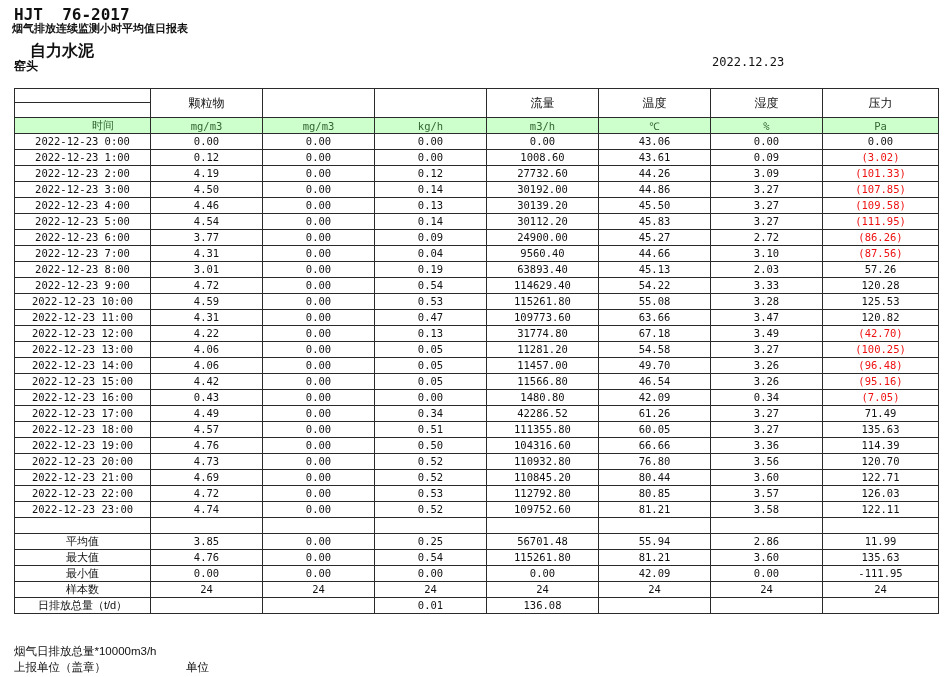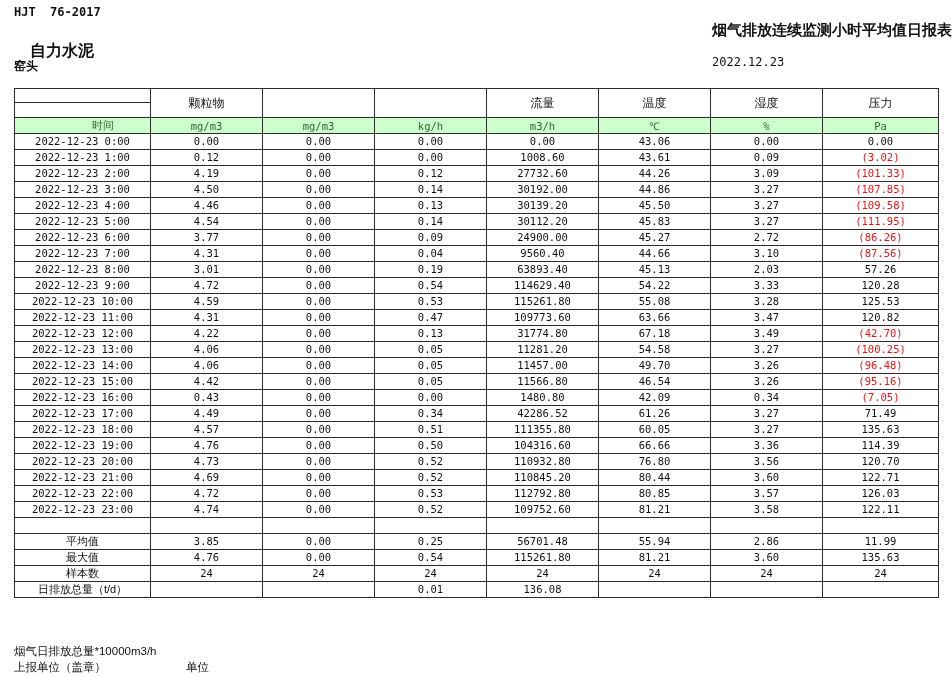--- a/index.html
+++ b/index.html
@@ -6,26 +6,26 @@
   html, body { background: #ffffff; }
   body {
     width: 952px; height: 677px;
     position: relative;
     font-family: "Liberation Sans", sans-serif;
     color: #111;
     overflow: hidden;
   }
   .doc-code {
     position: absolute; left: 14px; top: 5px;
-    font-weight: bold; font-size: 12px; white-space: pre;
+    font-weight: bold; font-size: 16px; white-space: pre;
     font-family: "DejaVu Sans Mono", "Liberation Sans", sans-serif;
   }
   .report-title {
     position: absolute; left: 0; top: 21px; width: 100%;
-    text-align: right; font-weight: bold; font-size: 15px;
+    text-align: left; font-weight: bold; font-size: 11px; padding-left: 12px;
   }
   .company { position: absolute; left: 30px; top: 41px; font-weight: bold; font-size: 16px; }
   .location { position: absolute; left: 14px; top: 58px; font-weight: bold; font-size: 12px; }
   .report-date {
     position: absolute; left: 712px; top: 55px; font-size: 12px;
     font-family: "DejaVu Sans Mono", monospace;
   }
   table.report {
     position: absolute; left: 14px; top: 88px;
     width: 924px;
@@ -385,20 +385,30 @@
         <td class="first-col cjk-label">最大值</td>
         <td>4.76</td>
         <td>0.00</td>
         <td>0.54</td>
         <td>115261.80</td>
         <td>81.21</td>
         <td>3.60</td>
         <td>135.63</td>
       </tr>
       <tr>
+        <td class="first-col cjk-label">最小值</td>
+        <td>0.00</td>
+        <td>0.00</td>
+        <td>0.00</td>
+        <td>0.00</td>
+        <td>42.09</td>
+        <td>0.00</td>
+        <td>-111.95</td>
+      </tr>
+      <tr>
         <td class="first-col cjk-label">样本数</td>
         <td>24</td>
         <td>24</td>
         <td>24</td>
         <td>24</td>
         <td>24</td>
         <td>24</td>
         <td>24</td>
       </tr>
       <tr>

